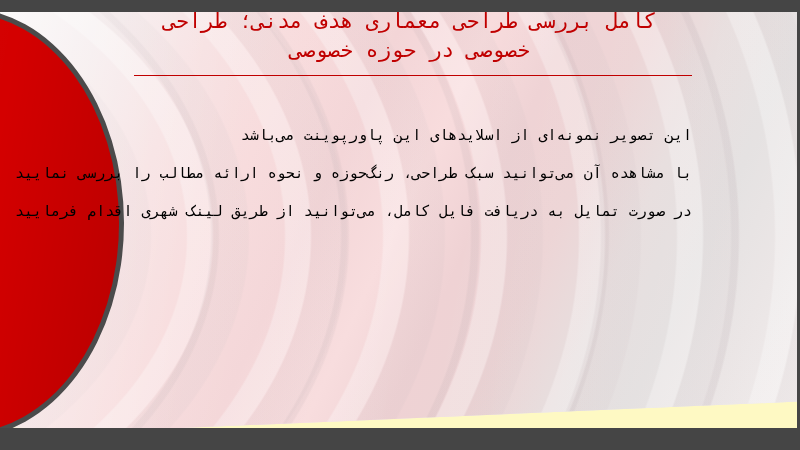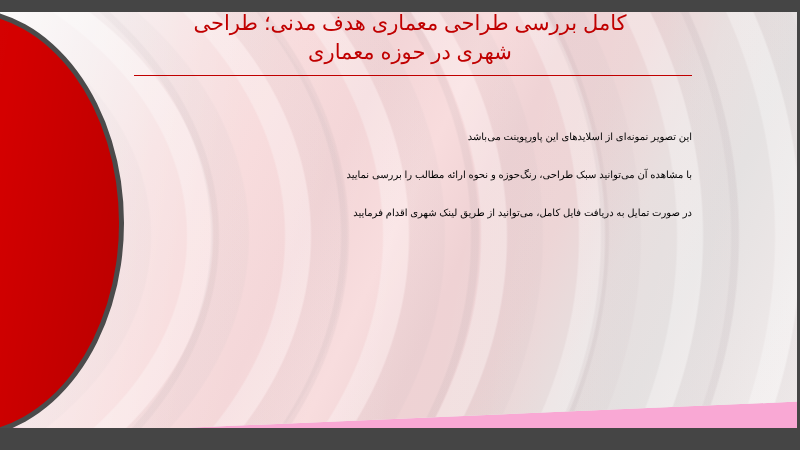--- a/index.html
+++ b/index.html
@@ -6,22 +6,22 @@
   html, body {
     margin: 0;
     padding: 0;
     background: #3f3f3f;
   }
   #slide {
     position: relative;
     width: 800px;
     height: 450px;
     overflow: hidden;
-    background: #f9a8d4;
-    font-family: Liberation Sans, sans-serif;
+    background: #fef9c3;
+    font-family: Liberation Mono, monospace;
   }
 
   
   .frame-top {
     position: absolute;
     left: 0; top: 0;
     width: 800px; height: 12px;
     background: #454545;
     z-index: 40;
   }
@@ -162,21 +162,21 @@
     position: absolute;
     right: 108px;
     top: 118px;
     width: 600px;
     z-index: 30;
     text-align: right;
     direction: rtl;
   }
   .body-line {
     color: #000000;
-    font-size: 10px;
+    font-size: 15px;
     line-height: 38px;
     white-space: nowrap;
   }
 </style>
 </head>
 <body>
 
 <div id="slide">
 
   <div class="panel">
@@ -185,21 +185,21 @@
     <div class="arcs2"></div>
     <div class="sheen"></div>
   </div>
 
   <div class="left-ellipse">
     <div class="left-ellipse-shade"></div>
   </div>
 
   <div class="title-block">
     <div class="title-line">کامل بررسی طراحی معماری هدف مدنی؛ طراحی</div>
-    <div class="title-line">شهری در حوزه معماری</div>
+    <div class="title-line">خصوصی در حوزه خصوصی</div>
   </div>
   <div class="title-rule"></div>
 
   <div class="body-block">
     <div class="body-line">این تصویر نمونه‌ای از اسلایدهای این پاورپوینت می‌باشد</div>
     <div class="body-line">با مشاهده آن می‌توانید سبک طراحی، رنگ‌حوزه و نحوه ارائه مطالب را بررسی نمایید</div>
     <div class="body-line">در صورت تمایل به دریافت فایل کامل، می‌توانید از طریق لینک شهری اقدام فرمایید</div>
   </div>
 
   <div class="frame-top"></div>

